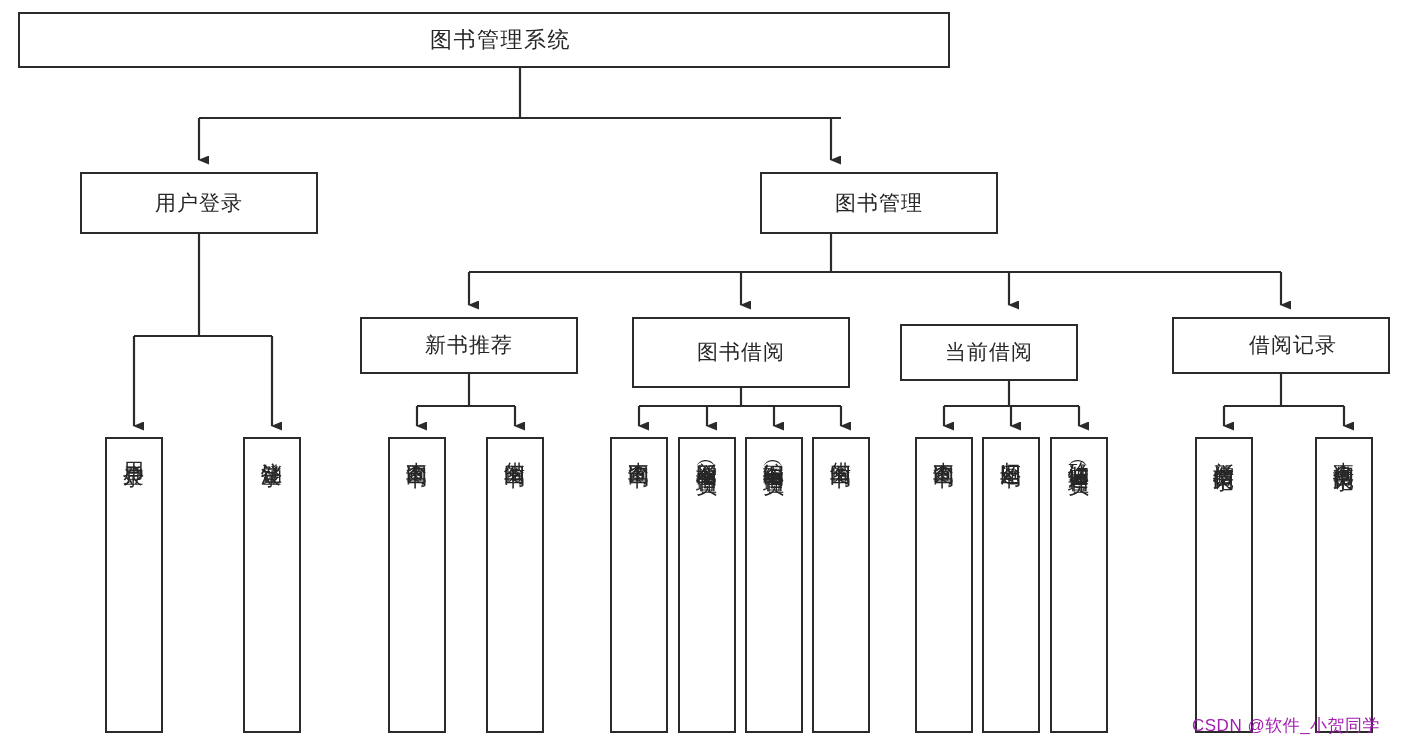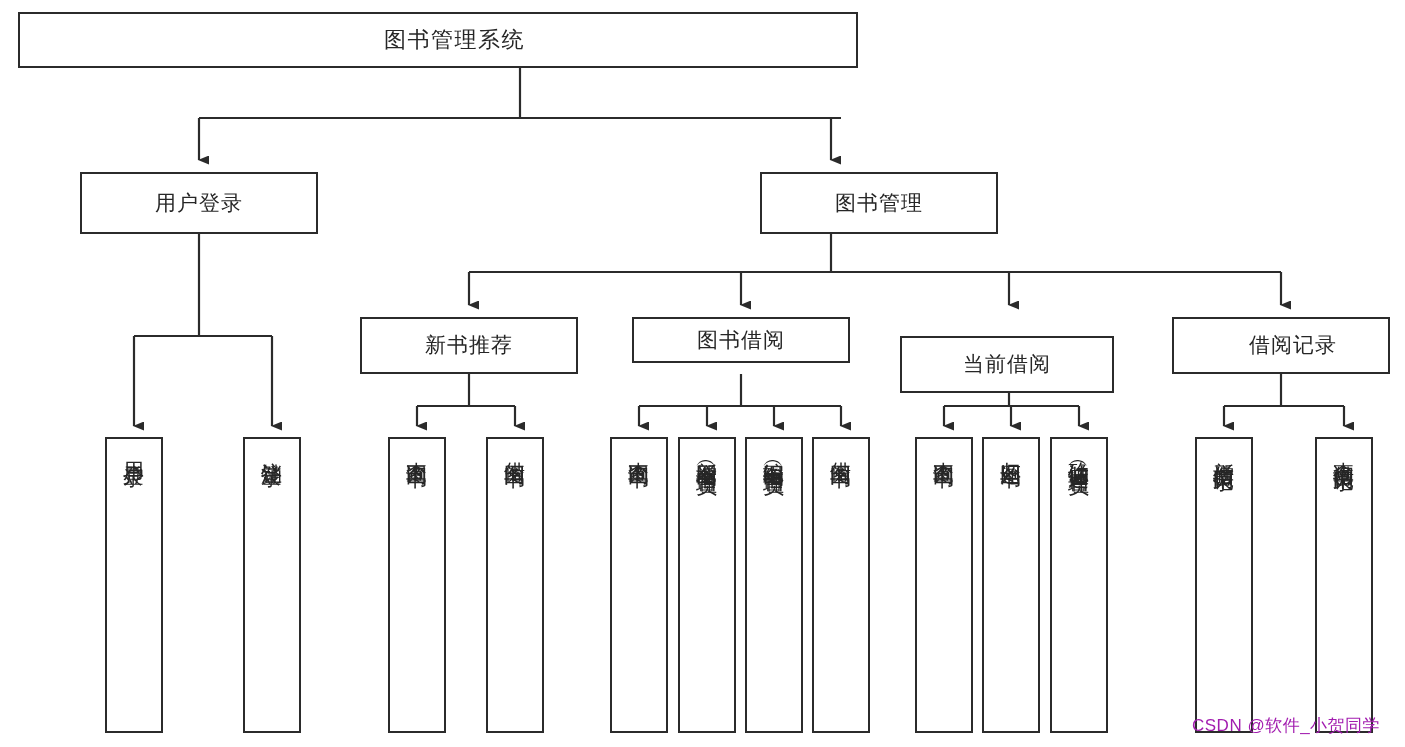--- a/index.html
+++ b/index.html
@@ -128,38 +128,38 @@
       <path d="M1011,406 L1011,426" marker-end="url(#arrowhead)"></path>
       <path d="M1079,406 L1079,426" marker-end="url(#arrowhead)"></path>
 
       <path d="M1281,374 L1281,406"></path>
       <path d="M1224,406 L1344,406"></path>
       <path d="M1224,406 L1224,426" marker-end="url(#arrowhead)"></path>
       <path d="M1344,406 L1344,426" marker-end="url(#arrowhead)"></path>
     </g>
   </svg>
 
-  <div class="node horiz root" style="left: 18px; top: 12px; width: 840px; height: 56px; padding-left: 33px;">
+  <div class="node horiz root" style="left: 18px; top: 12px; width: 932px; height: 56px; padding-left: 33px;">
     <span class="label">图书管理系统</span>
   </div>
 
   <div class="node horiz" style="left: 80px; top: 172px; width: 238px; height: 62px;">
     <span class="label">用户登录</span>
   </div>
   <div class="node horiz" style="left: 712px; top: 172px; width: 238px; height: 62px; margin-left: 48px;">
     <span class="label">图书管理</span>
   </div>
 
   <div class="node horiz" style="left: 360px; top: 317px; width: 218px; height: 57px;">
     <span class="label">新书推荐</span>
   </div>
-  <div class="node horiz" style="left: 632px; top: 317px; width: 218px; height: 46px;">
+  <div class="node horiz" style="left: 632px; top: 317px; width: 218px; height: 71px;">
     <span class="label">图书借阅</span>
   </div>
-  <div class="node horiz" style="left: 900px; top: 336px; width: 214px; height: 57px;">
+  <div class="node horiz" style="left: 900px; top: 324px; width: 178px; height: 57px;">
     <span class="label">当前借阅</span>
   </div>
   <div class="node horiz" style="left: 1172px; top: 317px; width: 218px; height: 57px; padding-left: 24px;">
     <span class="label">借阅记录</span>
   </div>
 
   <div class="node vert" style="left: 105px; top: 437px; width: 58px; height: 296px;">
     <span class="label">用户登录</span>
   </div>
   <div class="node vert" style="left: 243px; top: 437px; width: 58px; height: 296px;">

